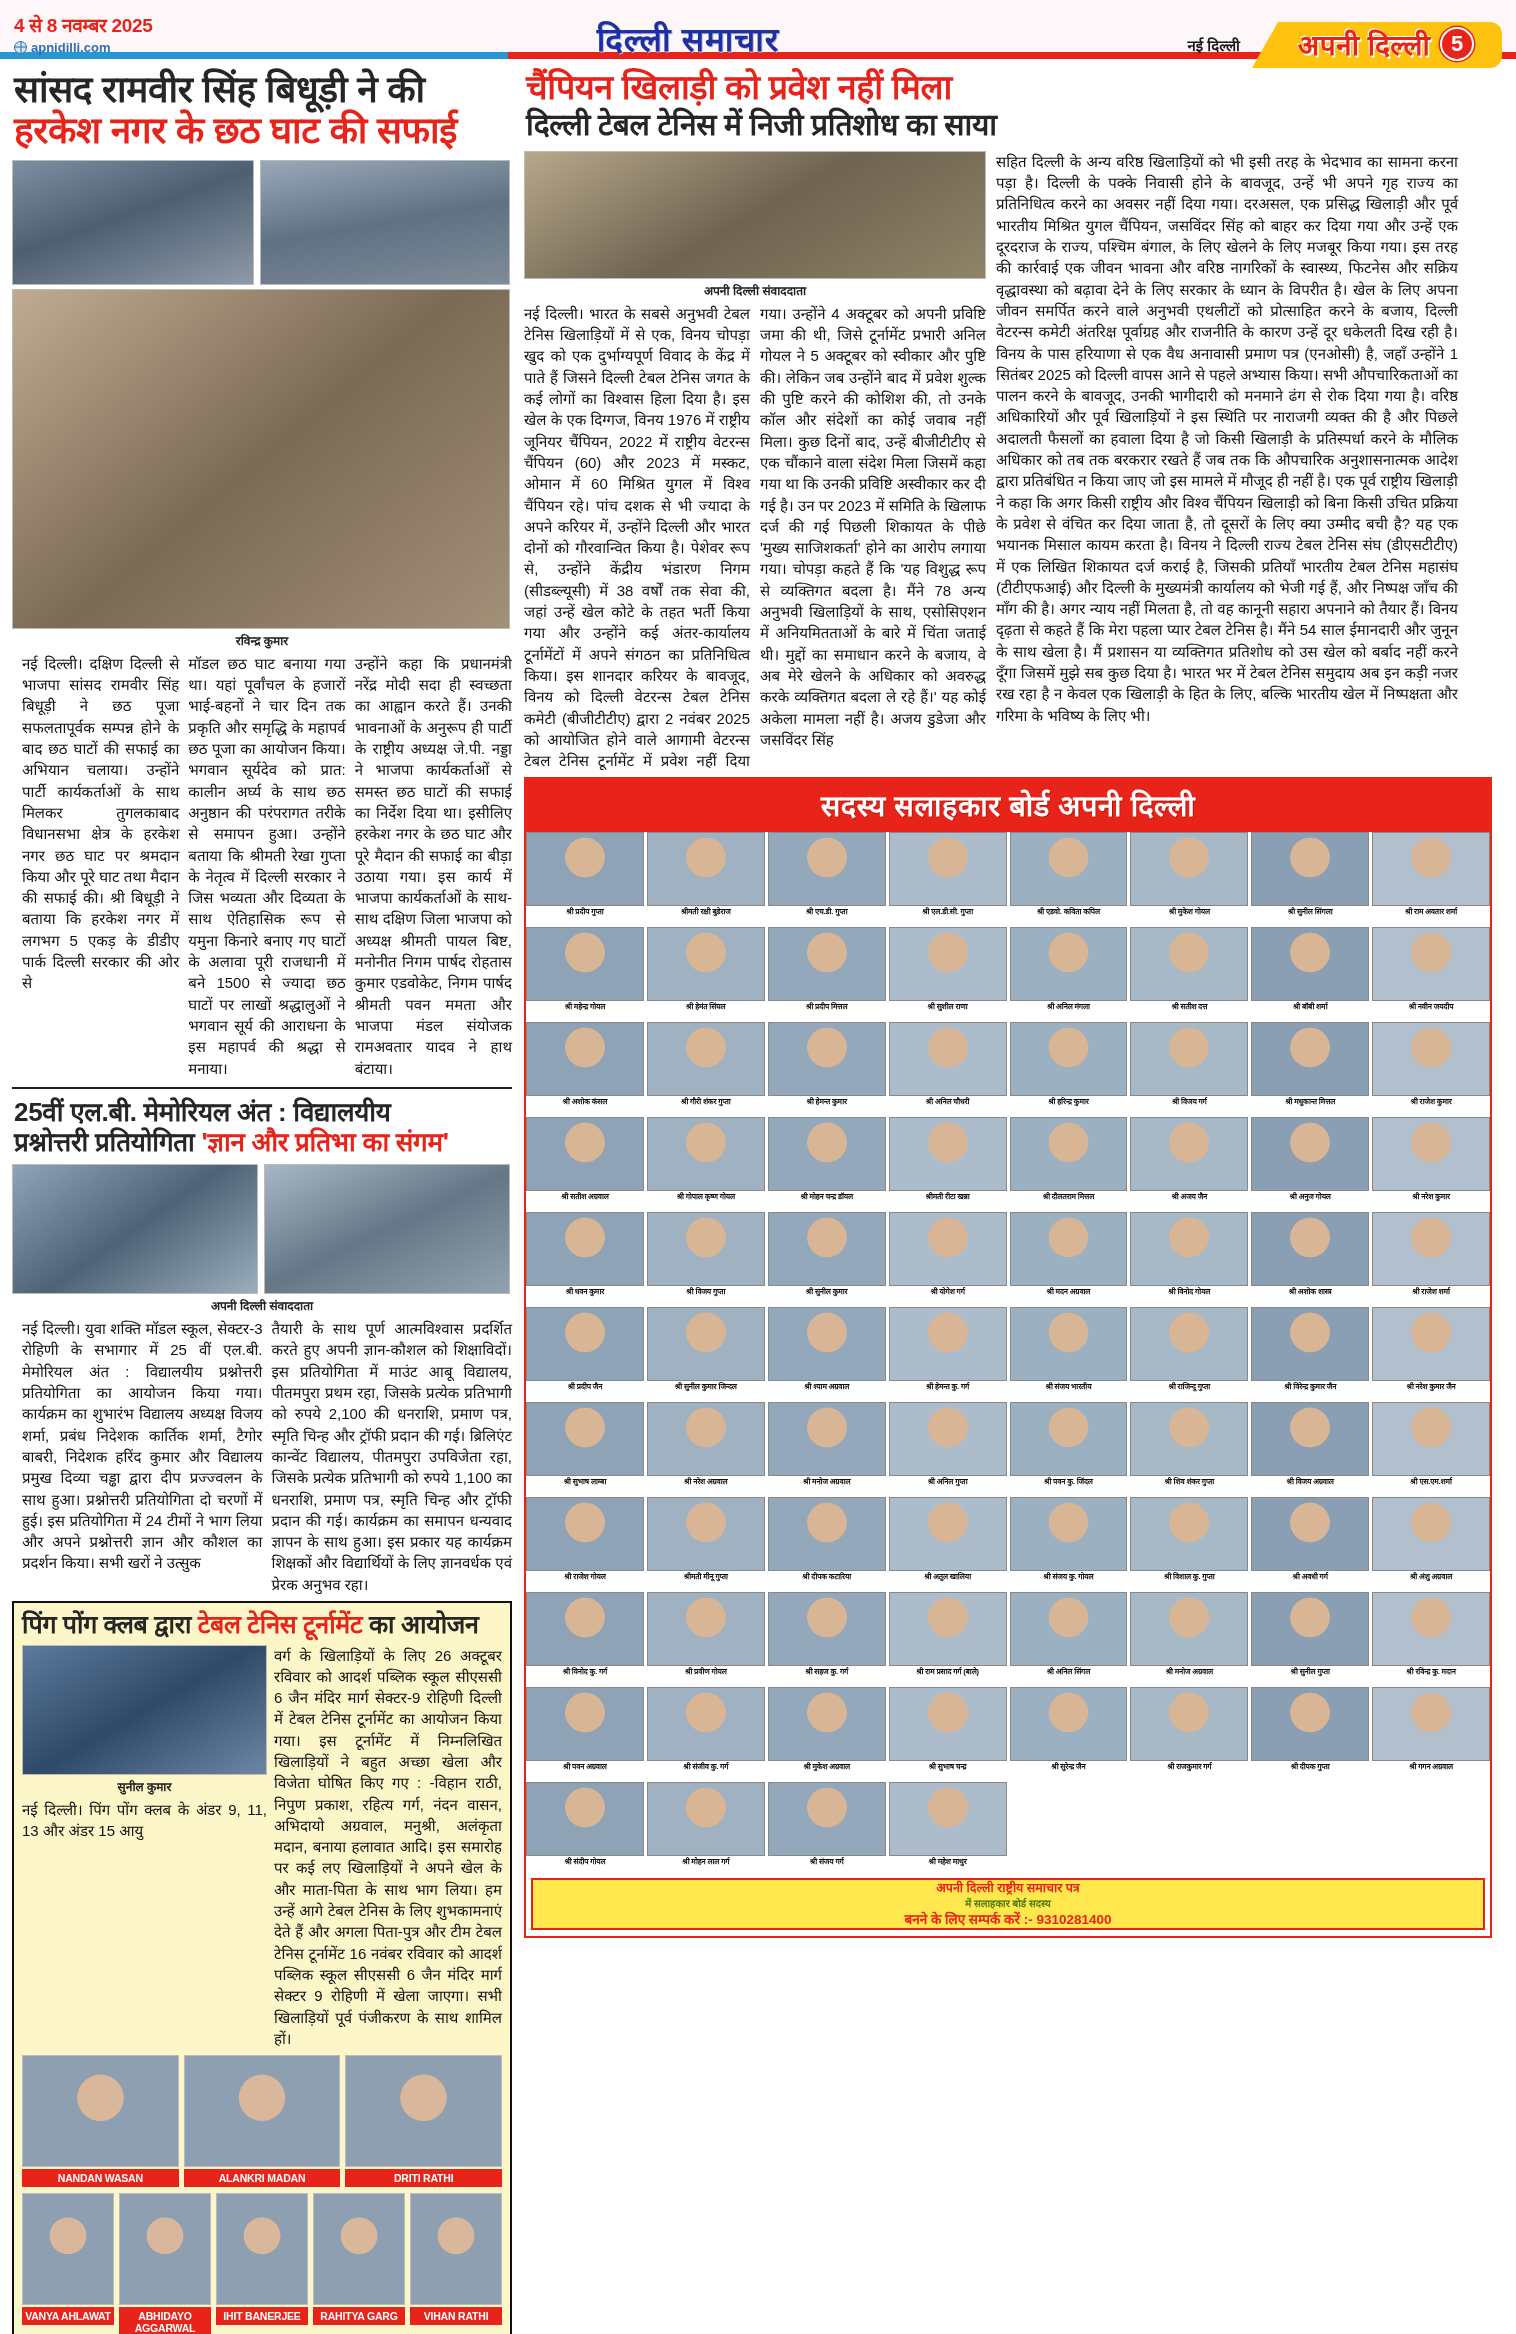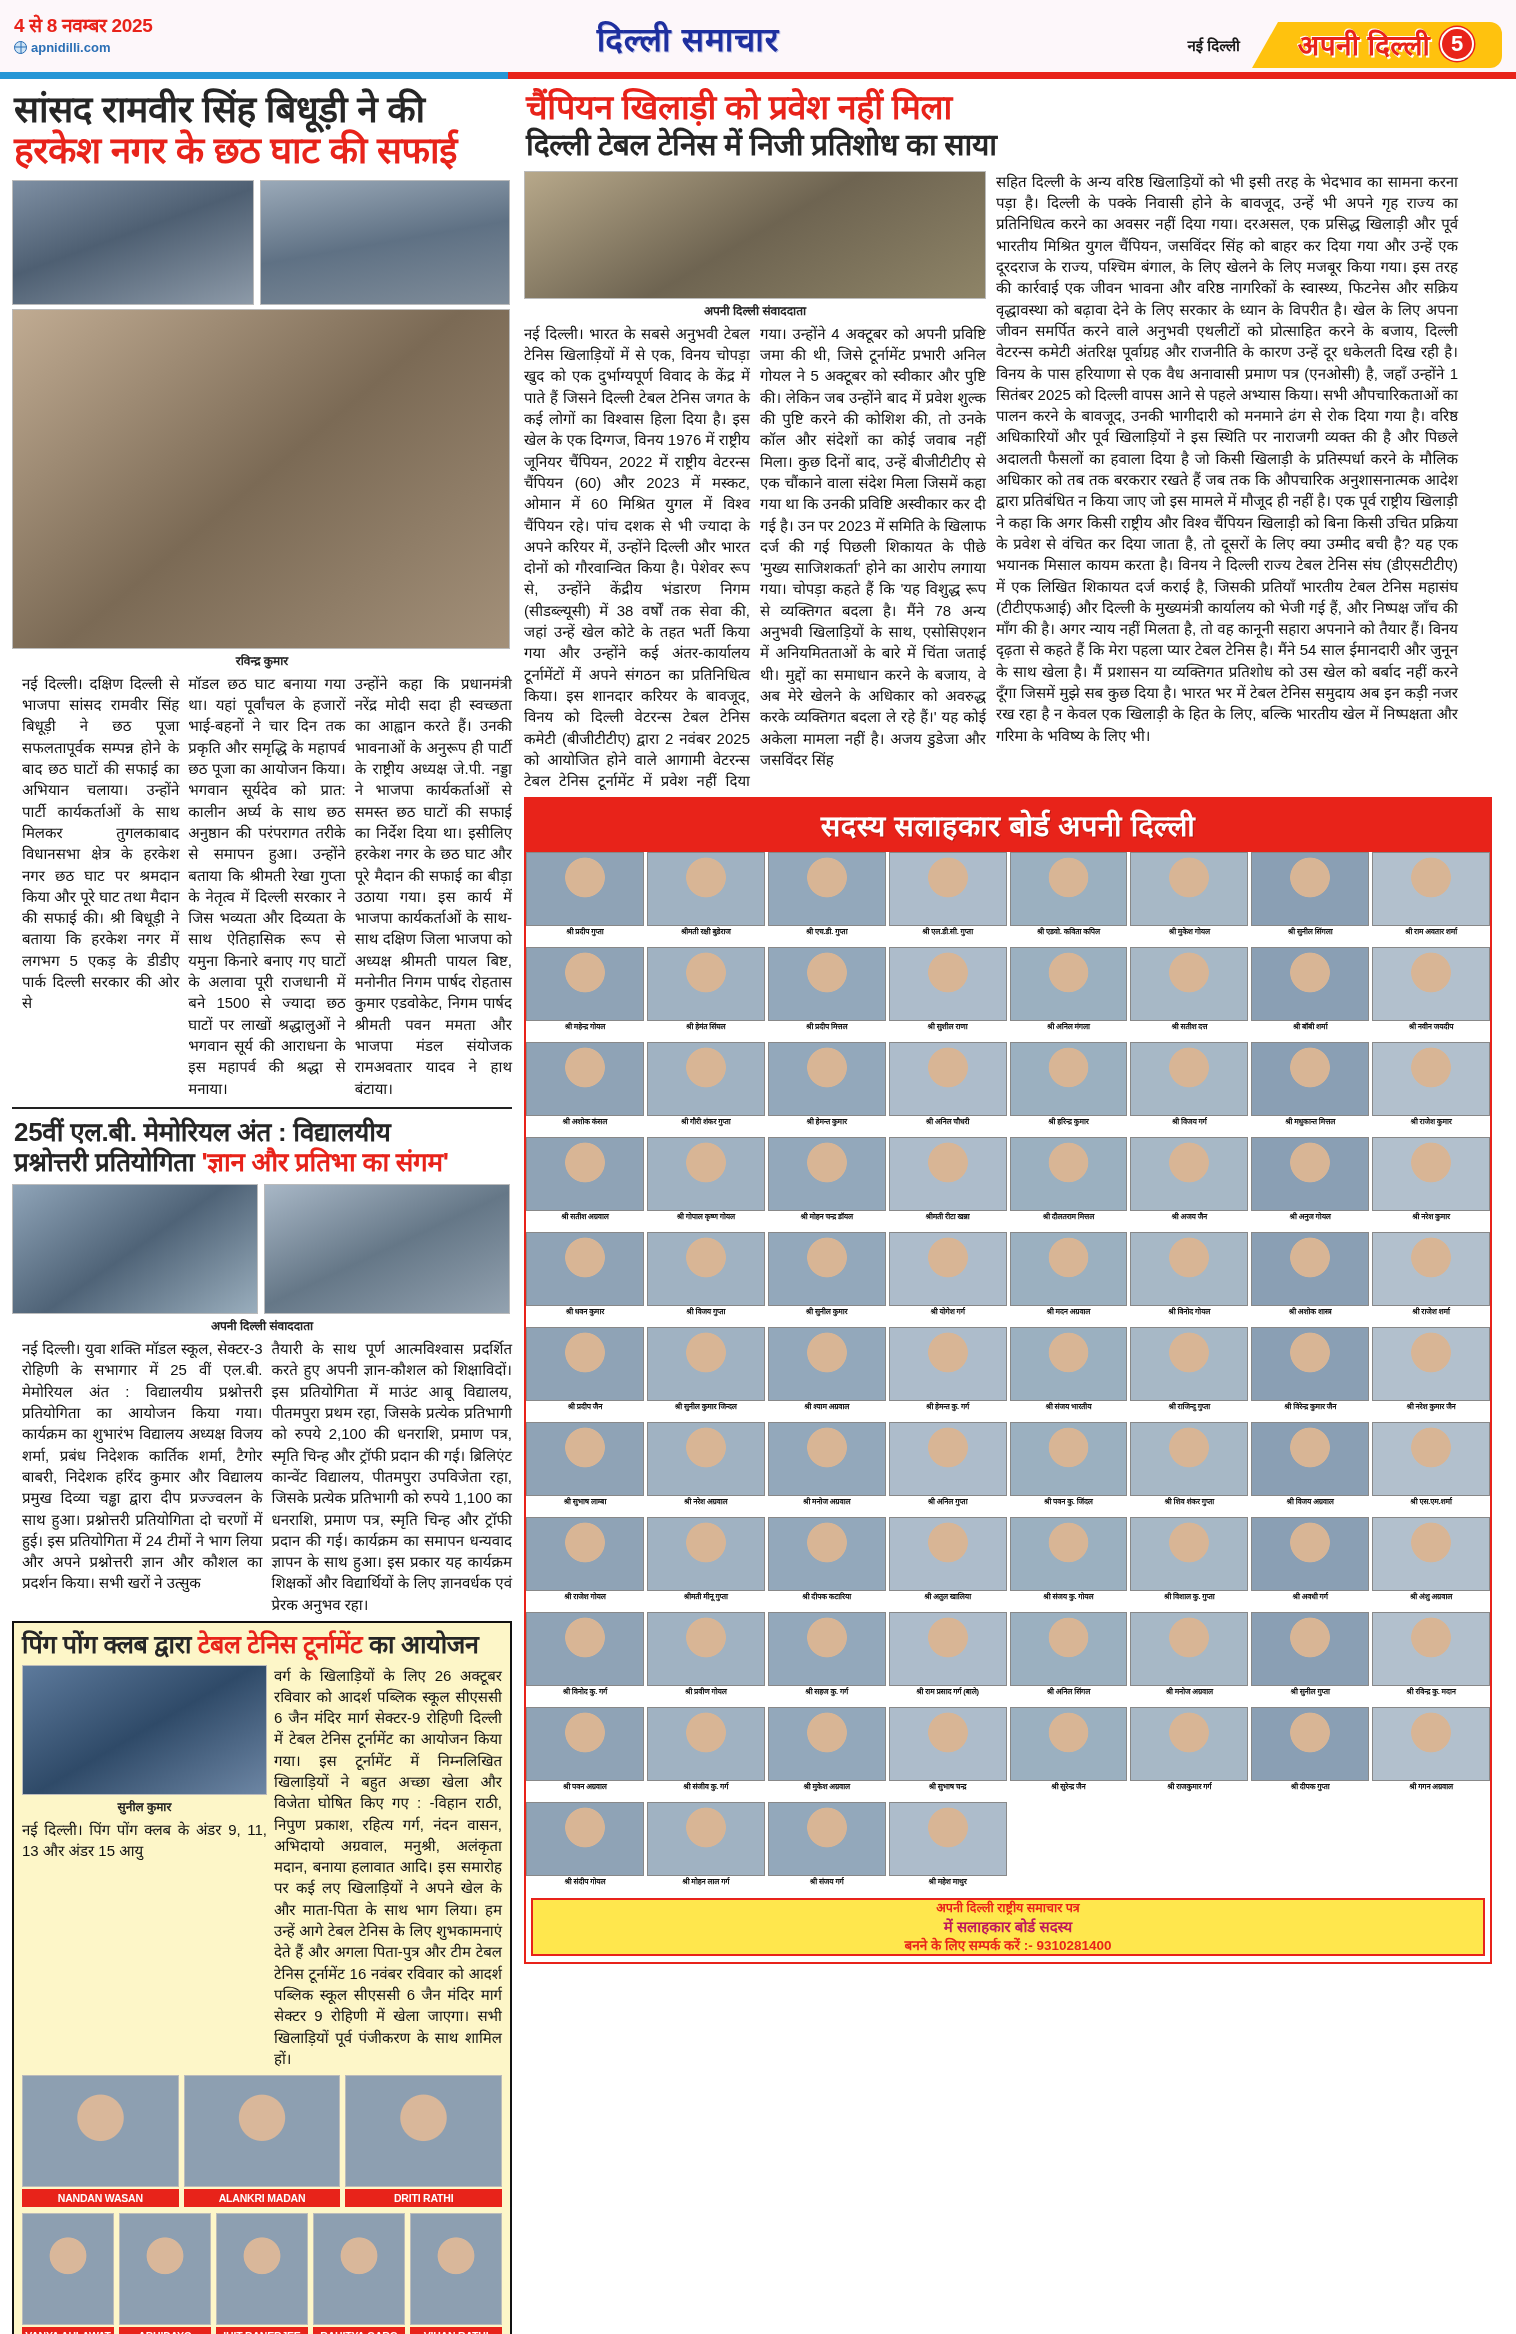--- a/index.html
+++ b/index.html
@@ -15,21 +15,21 @@
     position: relative;
     width: 1516px;
     height: 2334px;
     background: #ffffff;
     padding: 0;
   }
 
   
   .masthead {
     position: relative;
-    height: 72px;
+    height: 52px;
     background: #fdf7fa;
     display: flex;
     align-items: flex-start;
     padding: 16px 14px 0 14px;
   }
   .mh-left { width: 300px; }
   .mh-date {
     color: #e8231a;
     font-weight: bold;
     font-size: 19px;
@@ -212,21 +212,21 @@
     min-height: 18px;
   }
   .ab-footer {
     background: #ffe74d;
     border: 2px solid #e8231a;
     margin: 4px 5px 6px 5px;
     text-align: center;
     padding: 0 4px;
   }
   .ab-footer .l1 { color: #e8231a; font-size: 12.5px; font-weight: bold; line-height: 1.3; }
-  .ab-footer .l2 { color: #be185d; font-size: 15px; font-weight: bold; line-height: 1.3; }
+  .ab-footer .l2 { color: #4d7c0f; font-size: 10px; font-weight: bold; line-height: 1.3; }
   .ab-footer .l3 { color: #e8231a; font-size: 13.5px; font-weight: bold; }
 
   
   .ph-a { background: linear-gradient(160deg,#7e8fa3,#4e5f72 45%,#8d9aa8); }
   .ph-b { background: linear-gradient(150deg,#b7a88a,#6e6451 50%,#8e8467); }
   .ph-c { background: linear-gradient(170deg,#9aa9b8,#5f7184 50%,#7f8c99); }
   .ph-d { background: linear-gradient(140deg,#c0ab92,#7b6a55 50%,#a39079); }
   .ph-e { background: linear-gradient(150deg,#5d7a9c,#2f4a68 50%,#6d86a4); }
   .ph-f { background: linear-gradient(145deg,#8fa4b8,#4f6377 50%,#9aaebd); }
   .ph-g { background: linear-gradient(155deg,#a8b7c6,#657787 50%,#93a2b0); }

